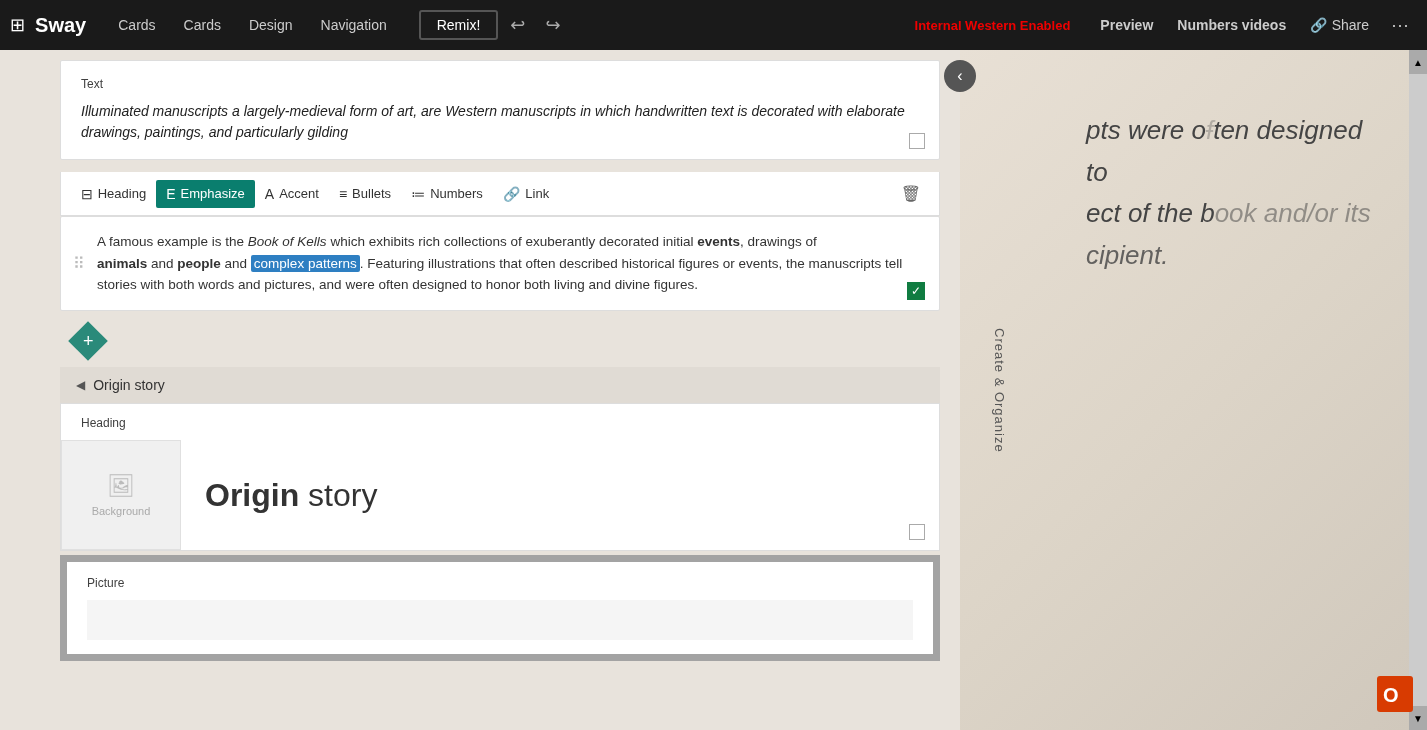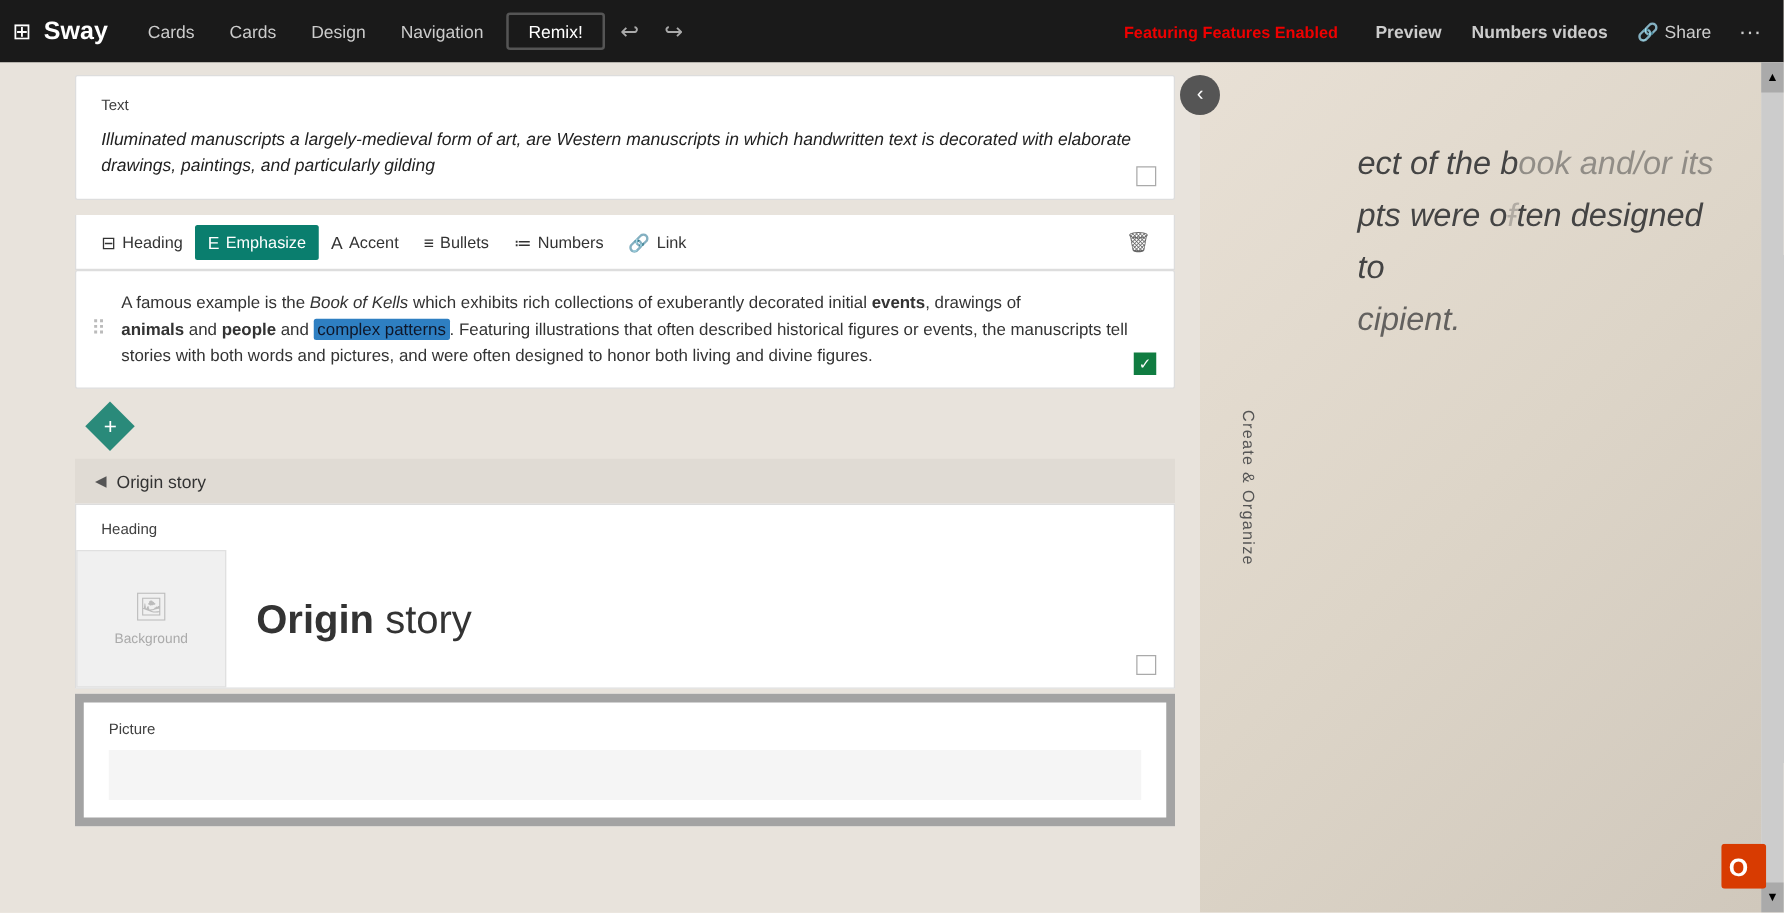--- a/index.html
+++ b/index.html
@@ -34,21 +34,21 @@
       border-radius: 2px;
     }
     .topbar-remix-btn {
       background: transparent;
       border: 2px solid #555;
       color: white;
       font-size: 14px;
       padding: 5px 16px;
       border-radius: 3px;
       cursor: pointer;
-      margin-left: 2px;
+      margin-left: 16px;
     }
     .topbar-icon-btn {
       color: #aaa;
       font-size: 18px;
       background: none;
       border: none;
       padding: 6px 8px;
       cursor: pointer;
     }
     .topbar-spacer { flex: 1; }
@@ -176,21 +176,21 @@
     }
     .textbody-content {
       font-size: 13.5px;
       color: #333;
       line-height: 1.6;
     }
     .textbody-content .bold { font-weight: 700; }
     .textbody-content .italic { font-style: italic; }
     .textbody-content .highlight {
       background: #2e7fc2;
-      color: #0f172a;
+      color: #ffffff;
       padding: 1px 3px;
       border-radius: 2px;
     }
     .textbody-checked {
       position: absolute;
       bottom: 10px;
       right: 14px;
       width: 18px;
       height: 18px;
       background: #107c41;
@@ -291,21 +291,21 @@
   <span class="topbar-grid-icon">⊞</span>
   <span class="topbar-logo">Sway</span>
   <span class="topbar-menu-item">Cards</span>
   <span class="topbar-menu-item">Cards</span>
   <span class="topbar-menu-item">Design</span>
   <span class="topbar-menu-item">Navigation</span>
   <button class="topbar-remix-btn">Remix!</button>
   <button class="topbar-icon-btn">↩</button>
   <button class="topbar-icon-btn">↪</button>
   <span class="topbar-spacer"></span>
-  <span class="topbar-internal">Featuring Features Enabled</span>
+  <span class="topbar-internal">Internal Western Enabled</span>
   <span class="topbar-right-item">Preview</span>
   <span class="topbar-right-item">Numbers videos</span>
   <div class="topbar-share-btn">
     <span>🔗</span>
     <span>Share</span>
   </div>
   <span class="topbar-more">···</span>
 </div>
 
 <div class="main-layout">
@@ -405,24 +405,24 @@
     <div style="position:absolute; left:24px; top:0; bottom:0; width:30px; display:flex; align-items:center; justify-content:center; z-index:5;">
       <span style="writing-mode:vertical-rl; text-orientation:mixed; font-size:13px; color:#555; letter-spacing:1px; white-space:nowrap;">Create &amp; Organize</span>
     </div>
 
     <div style="padding: 30px 30px 30px 70px; flex:1;">
 
       <div style="position:absolute; top:0; left:0; right:18px; bottom:0; background: linear-gradient(135deg, #e8e0d5 0%, #ddd5c8 50%, #d0c8bc 100%); z-index:0;"></div>
 
       <div style="position:relative; z-index:1; padding: 30px 16px 30px 56px;">
         <div style="font-size:26px; font-style:italic; color:#444; line-height:1.6;">
-          <div>ect of the b<span style="opacity:0.5;">ook and/or its</span></div>
           <div>
             <span>pts were o</span><span style="text-decoration:line-through; opacity:0.3;">f</span><span>ten designed to</span>
           </div>
+          <div>ect of the b<span style="opacity:0.5;">ook and/or its</span></div>
           <div style="font-style:italic; opacity:0.8;">cipient.</div>
         </div>
       </div>
     </div>
 
     <div style="position:absolute; bottom:14px; right:14px; z-index:10;">
       <svg width="36" height="36" viewBox="0 0 36 36">
         <rect width="36" height="36" rx="3" fill="#D83B01"></rect>
         <text x="6" y="26" font-size="20" fill="white" font-family="Arial" font-weight="bold">O</text>
       </svg>

